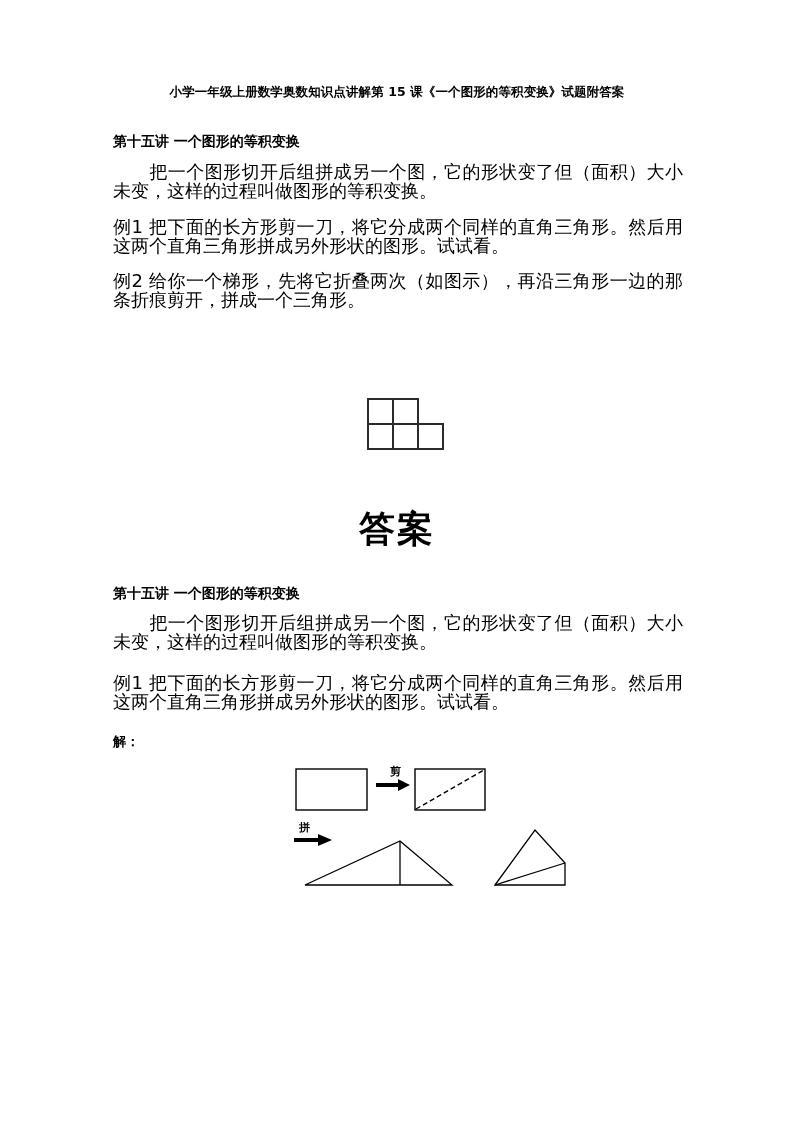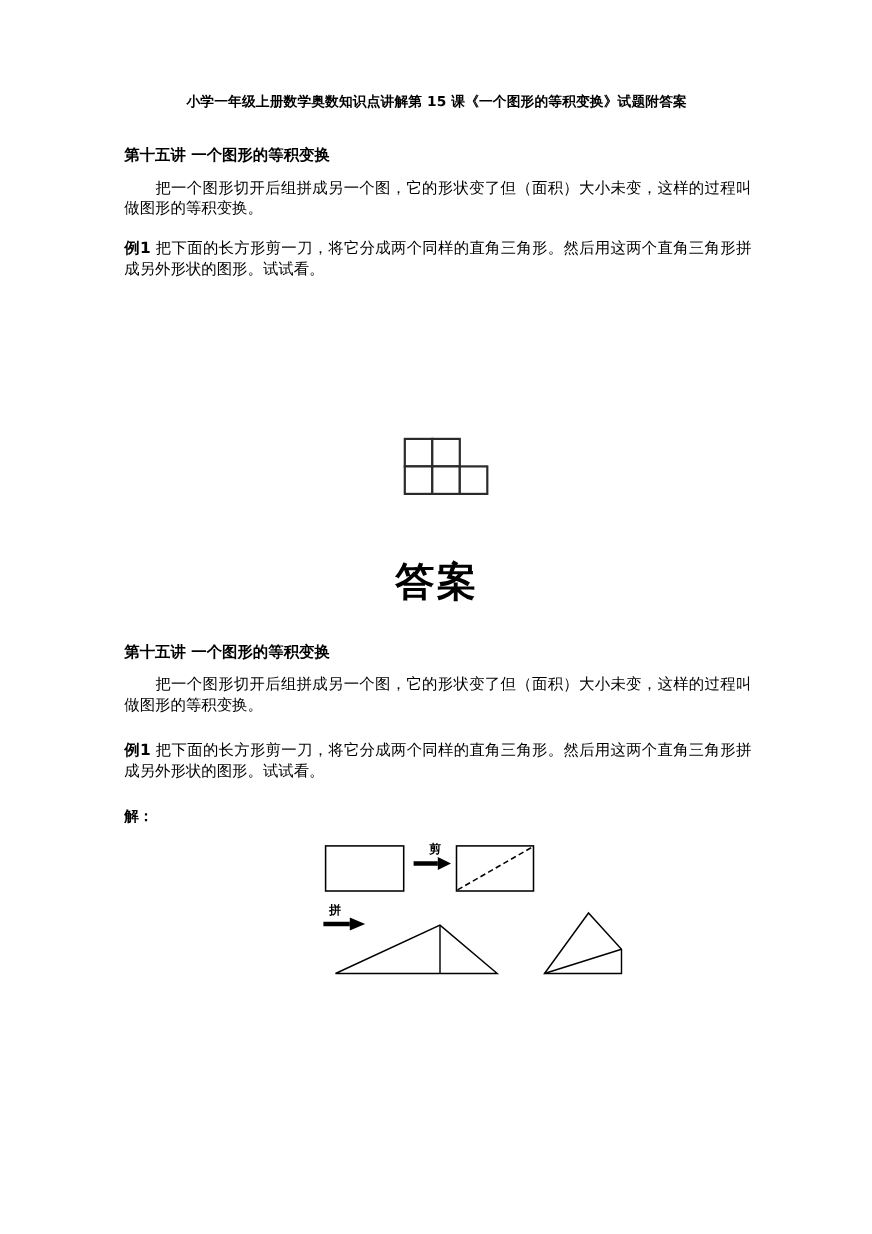--- a/index.html
+++ b/index.html
@@ -47,35 +47,35 @@
     font-weight: bold;
     line-height: 20px;
   }
   .lesson-heading.first { top: 131px; }
   .lesson-heading.second { top: 583px; }
 
   .para {
     position: absolute;
     left: 113px;
     width: 570px;
-    font-size: 14px;
+    font-size: 18px;
     line-height: 19px;
     text-align: justify;
   }
   .para .indent { display: inline-block; width: 2em; }
 
   .para.intro-1 { top: 162px; }
   .para.ex1 { top: 217px; }
   .para.ex2 { top: 271px; }
   .para.ex3 { top: 337px; }
   .para.intro-2 { top: 613px; }
   .para.ex1b { top: 673px; }
 
   .para b {
-    font-weight: bold;
+    font-weight: normal;
   }
 
   .answers-heading {
     position: absolute;
     left: 113px;
     top: 505px;
     width: 568px;
     text-align: center;
     font-size: 36px;
     font-weight: bold;
@@ -109,20 +109,23 @@
   <div class="lesson-heading first">第十五讲  一个图形的等积变换</div>
 
   <div class="para intro-1">
     <span class="indent"></span><span>把一个图形切开后组拼成另一个图，它的形状变了但（面积）大小未变，这样的过程叫做图形的等积变换。</span>
   </div>
 
   <div class="para ex1">
     <b>例1</b><span>&nbsp;</span><span>把下面的长方形剪一刀，将它分成两个同样的直角三角形。然后用这两个直角三角形拼成另外形状的图形。试试看。</span>
   </div>
 
+  <div class="para ex2">
+    <b>例2</b><span>&nbsp;</span><span>给你一个梯形，先将它折叠两次（如图示），再沿三角形一边的那条折痕剪开，拼成一个三角形。</span>
+  </div>
 
 
   <div class="figure fig-pentomino">
     <svg width="130" height="70" viewBox="0 0 130 70">
       <g stroke="#2b2b2b" stroke-width="2" fill="#ffffff">
         <rect x="38" y="9" width="25" height="25"></rect>
         <rect x="63" y="9" width="25" height="25"></rect>
         <rect x="38" y="34" width="25" height="25"></rect>
         <rect x="63" y="34" width="25" height="25"></rect>
         <rect x="88" y="34" width="25" height="25"></rect>

